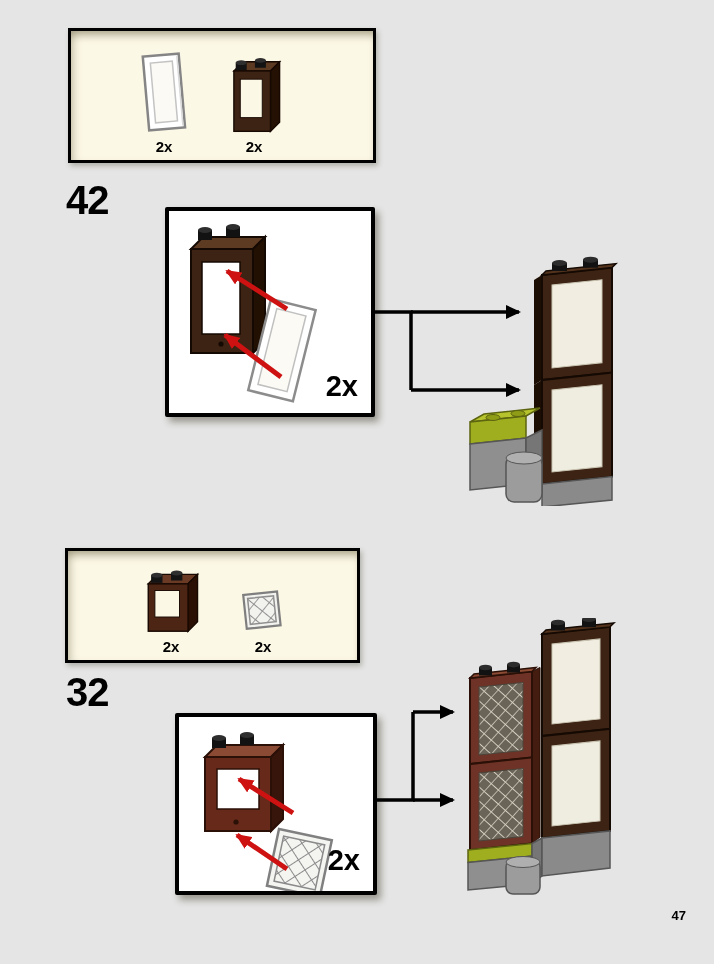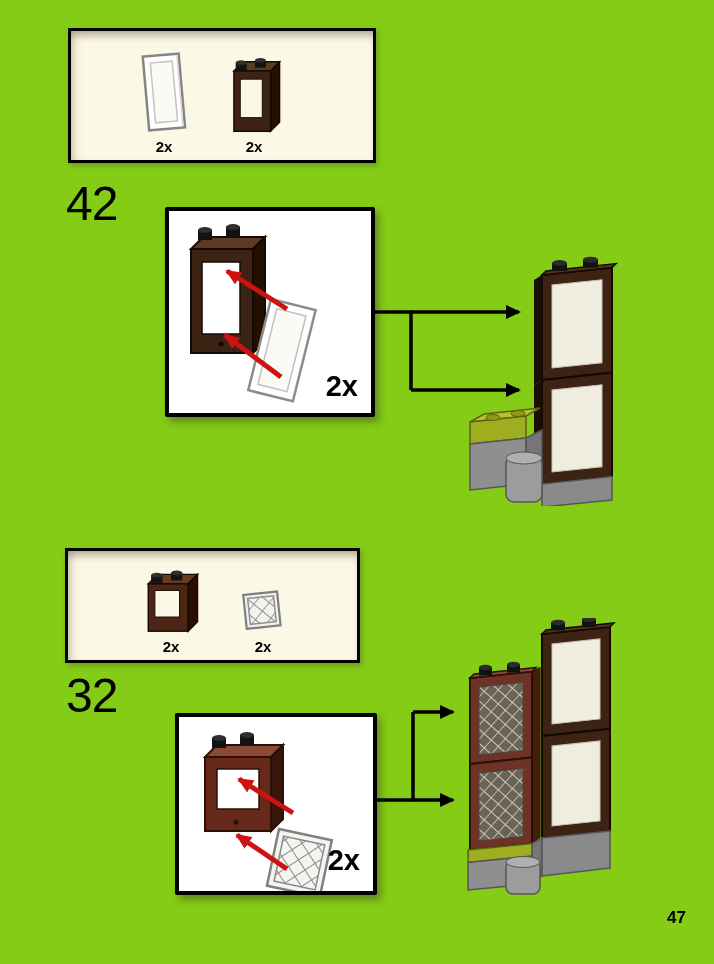--- a/index.html
+++ b/index.html
@@ -1,59 +1,59 @@
 <!DOCTYPE html>
 <html><head>
 <meta charset="utf-8">
 <style>
   * { margin:0; padding:0; box-sizing:border-box; }
   html,body { width:714px; height:964px; }
   body { background:#ffffff; font-family:"Liberation Sans", sans-serif; }
-  .sheet { position:relative; width:714px; height:964px; background:#84cc16; overflow:hidden; }
+  .sheet { position:relative; width:714px; height:964px; background:#e5e5e5; overflow:hidden; }
 
   .callout {
     position:absolute; background:#FCF8E6; border:3px solid #000;
     box-shadow: inset 0 8px 8px -4px rgba(110,100,70,.55),
                 inset 8px 0 8px -5px rgba(110,100,70,.30),
                 2px 3px 5px rgba(60,55,35,.30);
   }
   #callout-42 { left:68px; top:28px; width:308px; height:135px; }
   #callout-43 { left:65px; top:548px; width:295px; height:115px; }
 
   .part { position:absolute; display:flex; flex-direction:column; align-items:center; justify-content:flex-end; }
   #callout-42 .part { height:106px; top:18px; width:70px; }
   #part-42-a { left:58px; }
   #part-42-b { left:148px; }
   #callout-43 .part { height:92px; top:12px; width:70px; }
   #part-43-a { left:68px; }
   #part-43-b { left:160px; }
 
   .qty { font-size:15px; font-weight:bold; color:#000; margin-top:3px; }
 
-  .step-number { position:absolute; font-size:48px; font-weight:normal; color:#000; letter-spacing:-1px; line-height:1; }
+  .step-number { position:absolute; font-size:40px; font-weight:bold; color:#000; letter-spacing:-1px; line-height:1; }
   #step-42 { left:66px; top:180px; }
   #step-43 { left:66px; top:672px; }
 
   .subbox {
     position:absolute; background:#ffffff; border:4px solid #000; border-radius:2px;
     box-shadow: 4px 5px 7px rgba(60,55,35,.45);
   }
   #subbox-42 { left:165px; top:207px; width:210px; height:210px; }
   #subbox-43 { left:175px; top:713px; width:202px; height:182px; }
   .subbox-art { position:absolute; left:0; top:0; }
   .qty-big { position:absolute; right:13px; bottom:10px; font-size:29px; font-weight:bold; color:#000; }
   #subbox-43 .qty-big { bottom:14px; }
 
   .connector, .assembly { position:absolute; }
   #connector-42 { left:373px; top:298px; }
   #connector-43 { left:375px; top:702px; }
   #assembly-42 { left:462px; top:244px; }
   #assembly-43 { left:456px; top:618px; }
 
-  .page-number { position:absolute; right:28px; top:908px; font-size:17px; font-weight:bold; color:#000; }
+  .page-number { position:absolute; right:28px; top:908px; font-size:13px; font-weight:bold; color:#000; }
 </style>
 </head>
 <body>
 
 <div class="sheet">
 
   <section class="callout" id="callout-42">
     <div class="part" id="part-42-a">
       <svg width="54" height="84" viewBox="0 0 54 84">
         <g transform="rotate(-5 27 42)">

